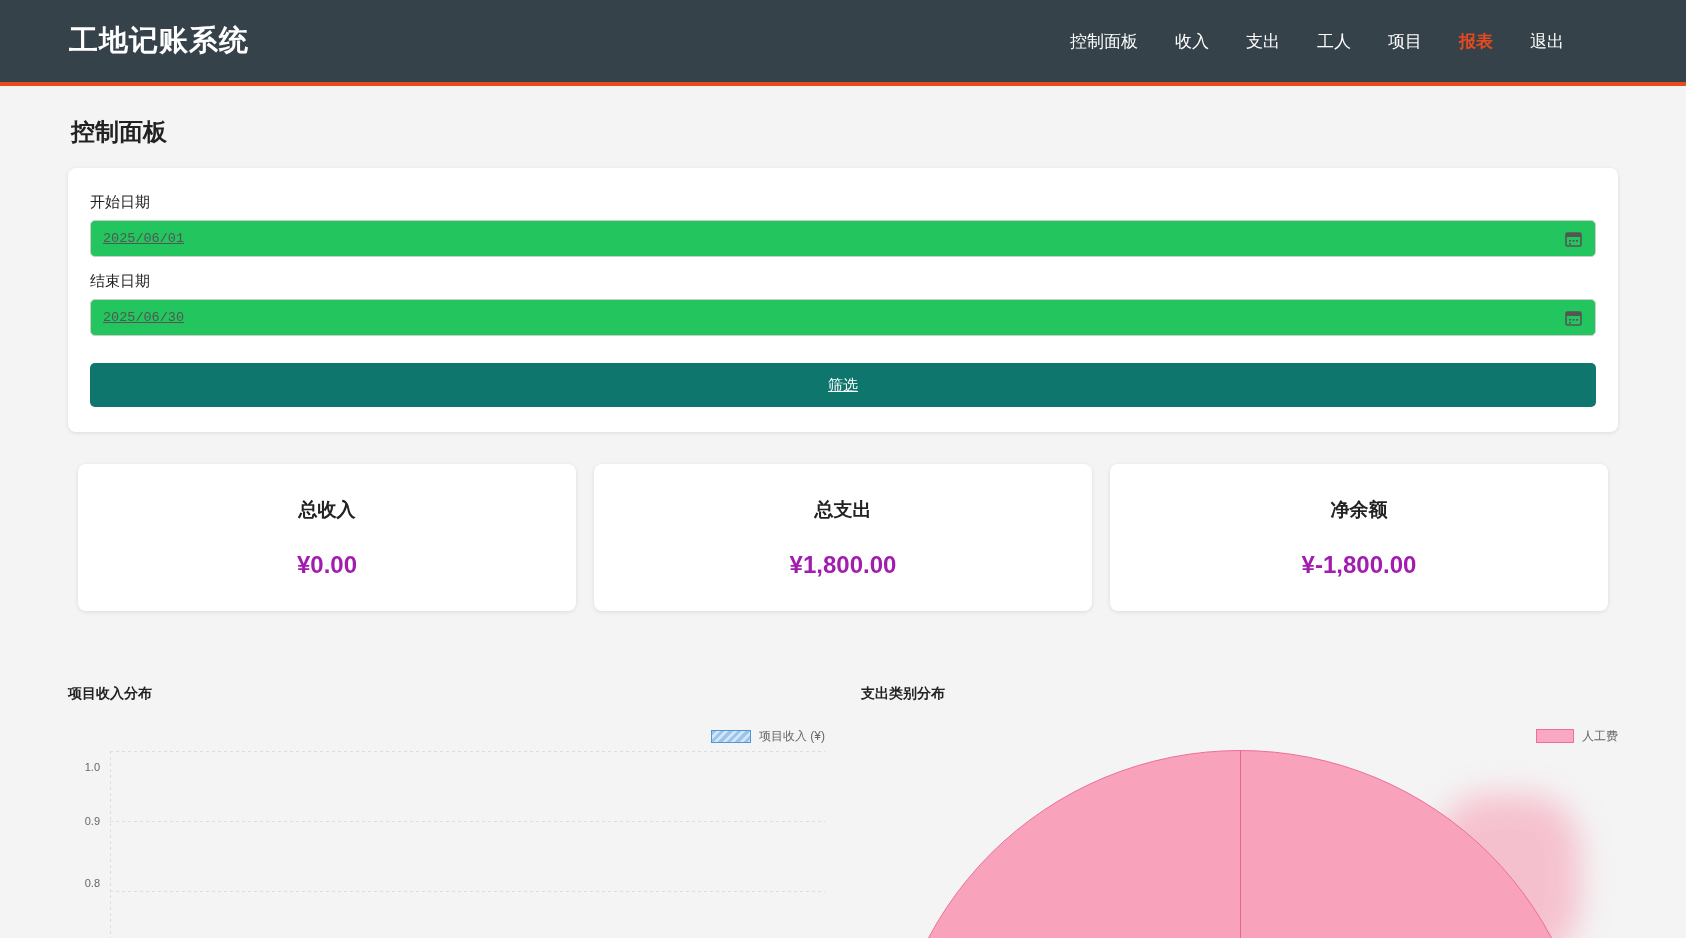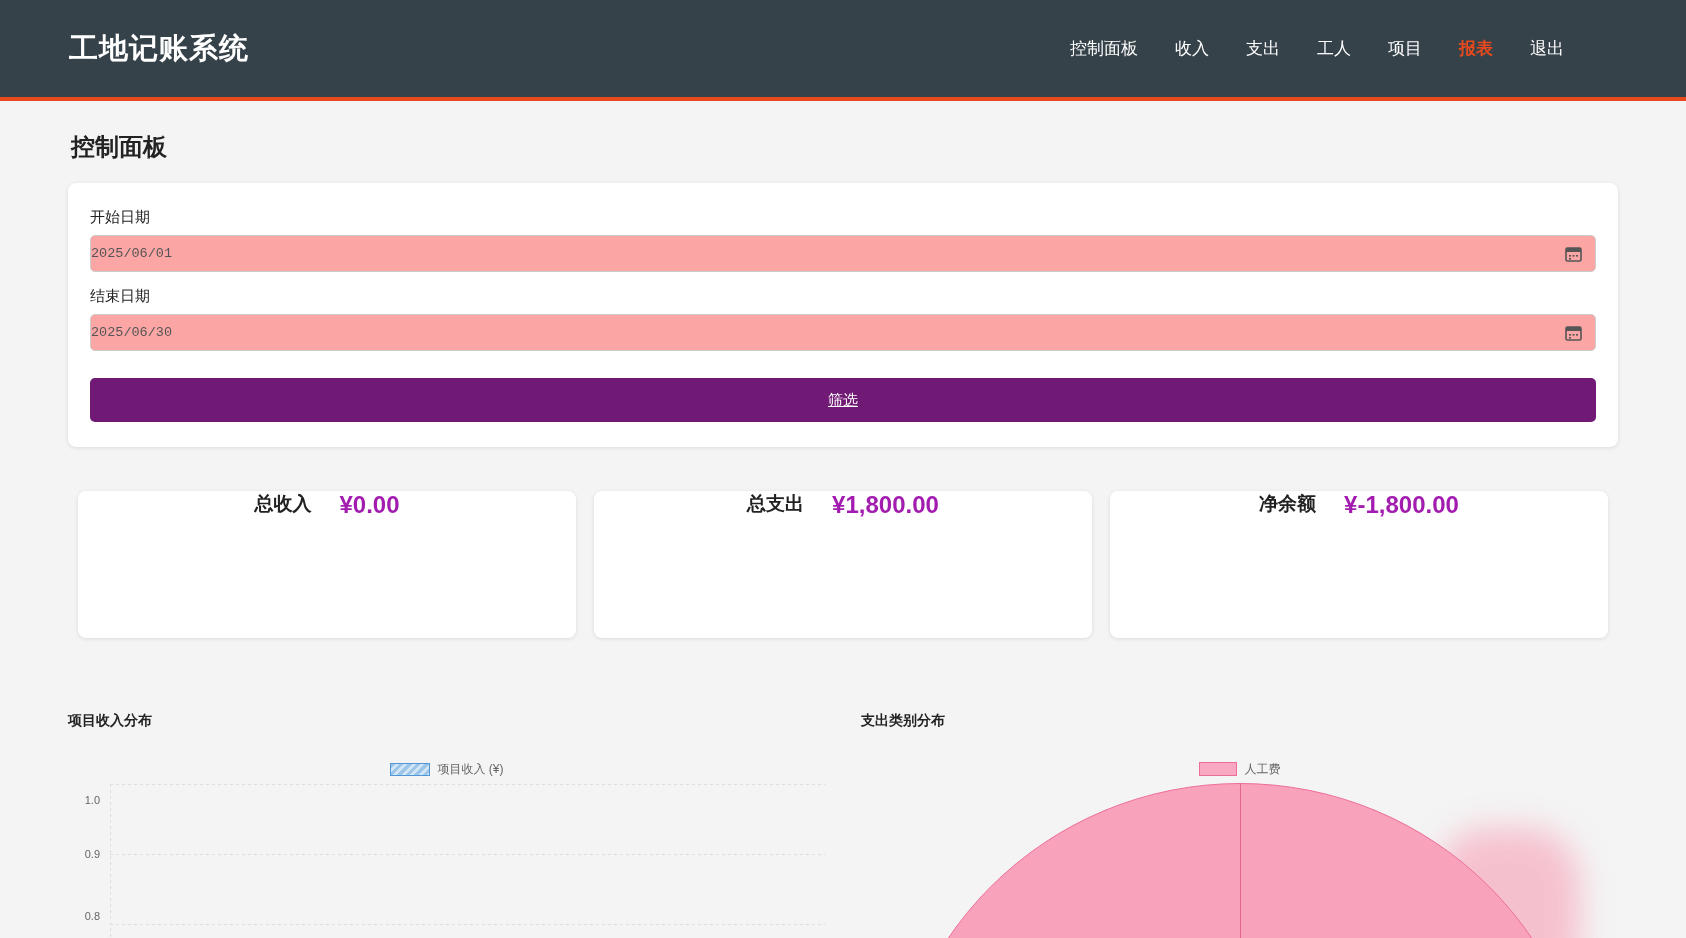--- a/index.html
+++ b/index.html
@@ -4,21 +4,21 @@
 <style>
   * { margin:0; padding:0; box-sizing:border-box; }
   html,body { width:1686px; height:938px; overflow:hidden; }
   body {
     font-family:"Liberation Sans", sans-serif;
     background:#f4f4f4; color:#333;
   }
 
   
   .navbar {
-    height:101px; background:#36424a; border-bottom:4px solid #e8491d;
+    height:86px; background:#36424a; border-bottom:4px solid #e8491d;
     display:flex; align-items:center; justify-content:space-between;
     padding:0 122px 0 69px;
   }
   .brand { color:#fff; font-size:29px; font-weight:bold; letter-spacing:1px; }
   .nav-links { list-style:none; display:flex; align-items:center; gap:37px; }
   .nav-links a {
     color:#fff; text-decoration:none; font-size:17px; cursor:pointer;
   }
   .nav-links a.active { color:#e8491d; font-weight:bold; }
 
@@ -30,51 +30,52 @@
     background:#fff; border-radius:8px;
     box-shadow:0 1px 4px rgba(0,0,0,0.10);
   }
 
   
   .filter-card { padding:25px 22px; }
   .field-label { display:block; font-size:15px; color:#222; margin-bottom:8px; }
   .date-field { position:relative; margin-bottom:15px; }
   .date-input {
     width:100%; height:37px; border:1px solid #ccc; border-radius:5px;
-    background:#fca5a5; padding:0 40px 0 0;
+    background:#22c55e; padding:0 40px 0 12px;
     font-family:"Liberation Mono", monospace; font-size:13.5px; color:#555;
     outline:none;
+    text-decoration:underline;
   }
   .cal-icon {
     position:absolute; right:14px; top:50%; transform:translateY(-50%);
     width:17px; height:16px; display:inline-flex; cursor:pointer;
   }
   .filter-btn {
     width:100%; height:44px; margin-top:12px; border:none; border-radius:5px;
-    background:#701a75; color:#fff; font-size:15px; cursor:pointer;
+    background:#0f766e; color:#fff; font-size:15px; cursor:pointer;
     font-family:"Liberation Sans", sans-serif;
     text-decoration:underline;
   }
 
   
   .summary-row { display:flex; gap:18px; padding:0 10px; margin-top:32px; }
   .summary-card {
     flex:1; height:147px; text-align:center;
-    display:flex; flex-direction:row; justify-content:center; gap:28px;margin-top:12px;
+    display:flex; flex-direction:column; justify-content:center; gap:28px;
   }
   .sc-title { font-size:19px; font-weight:bold; color:#222; }
   .sc-value { font-size:24px; font-weight:bold; color:#a21caf; }
 
   
   .charts-row { display:flex; gap:36px; margin-top:70px; }
   .chart-col { flex:1; min-width:0; }
   .chart-title { font-size:14px; font-weight:bold; color:#222; line-height:24px; }
   .legend-row {
-    display:flex; justify-content:center; align-items:center; gap:8px;
-    margin-top:30px; height:14px;
+    display:flex; justify-content:flex-end; align-items:center; gap:8px;
+    margin-top:24px; height:14px;
   }
   .legend-label { font-size:12px; color:#666; }
   .swatch-bar {
     width:40px; height:13px; border:1.5px solid #4f97d6;
     background:repeating-linear-gradient(135deg,#9cc5ec 0 3px,#d3e4f5 3px 6px);
     display:inline-block;
   }
   .swatch-pie {
     width:38px; height:14px; border:1.5px solid #ed6e9a; background:#f9a8c1;
     display:inline-block;

